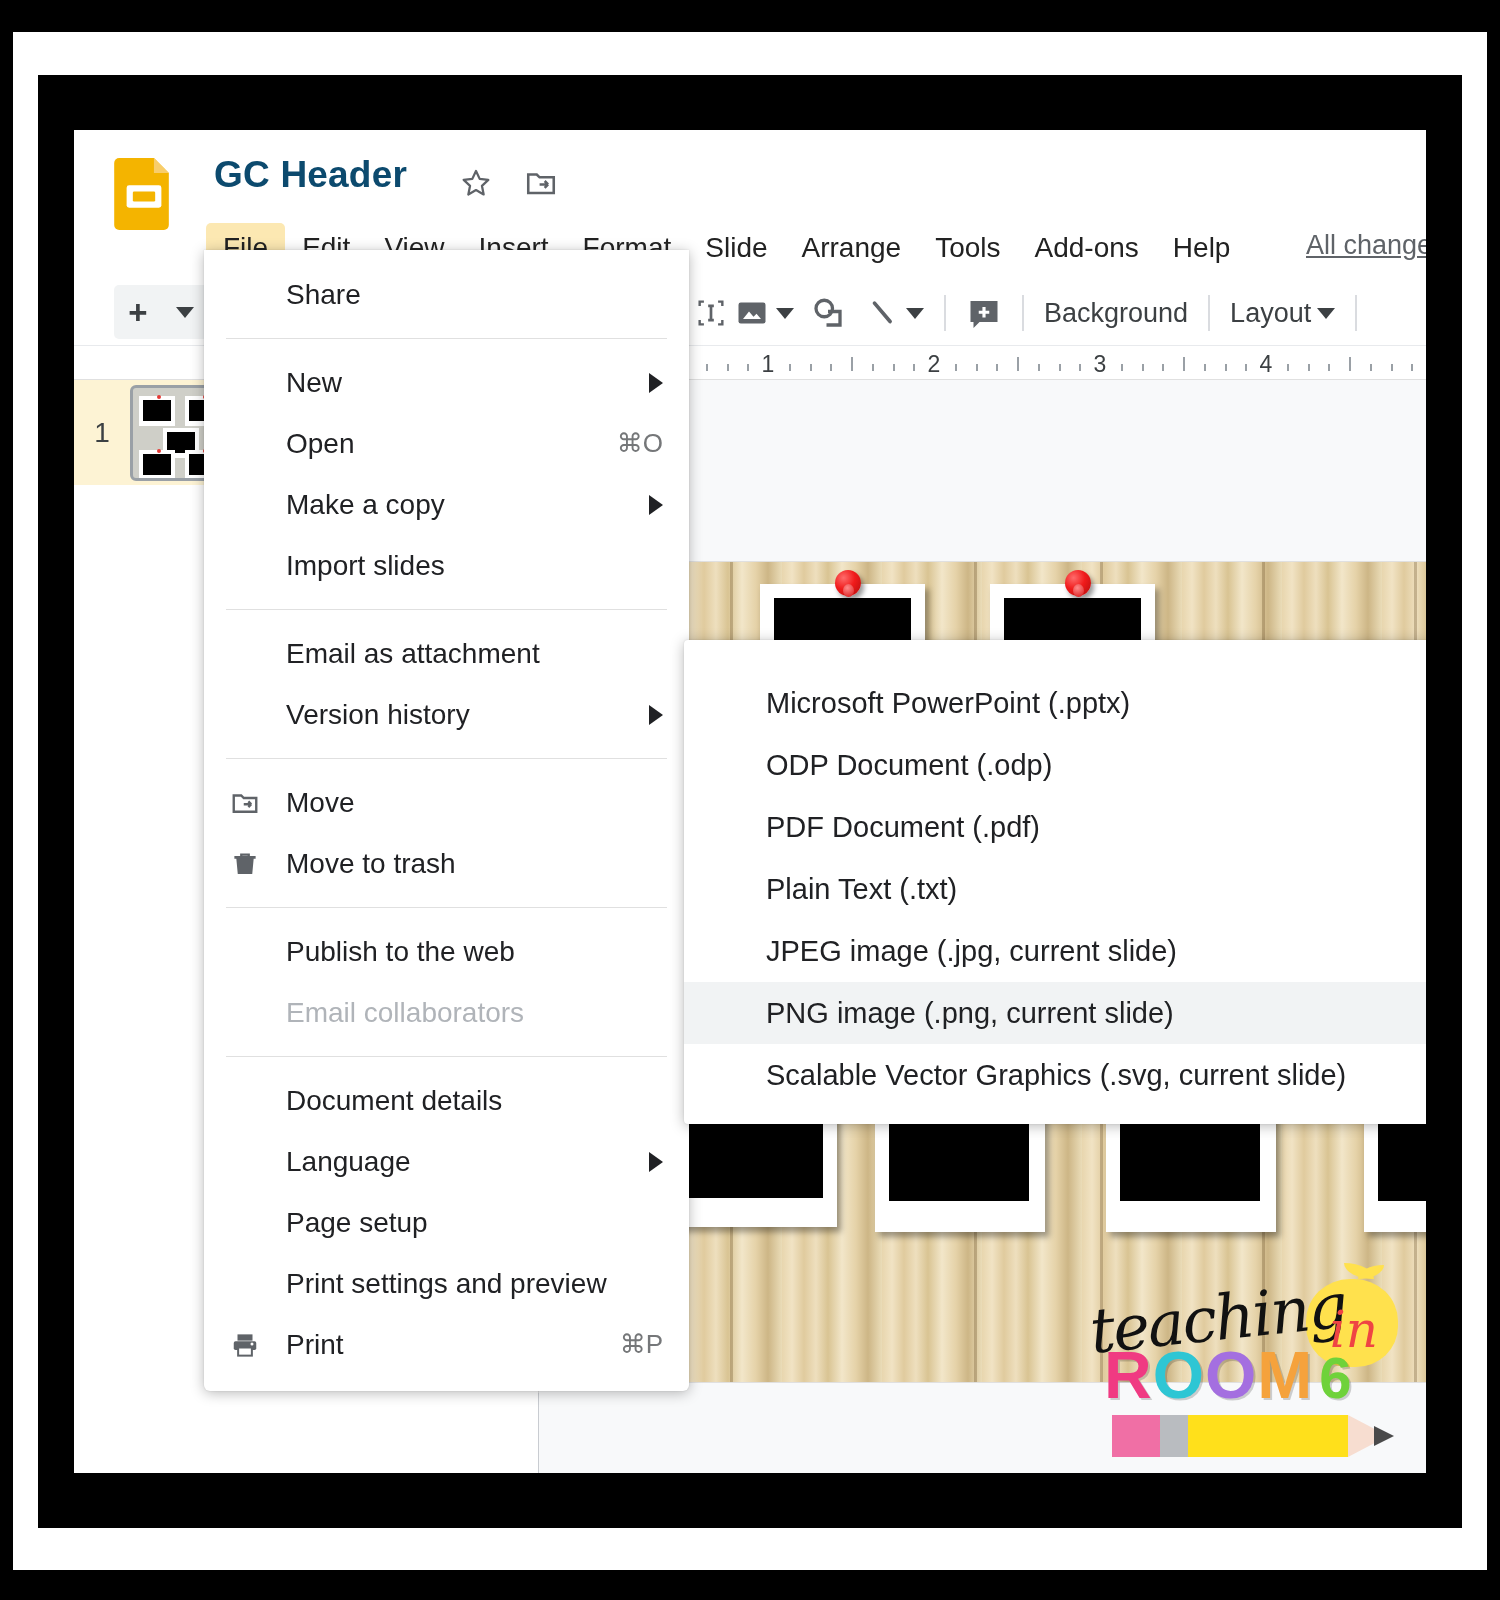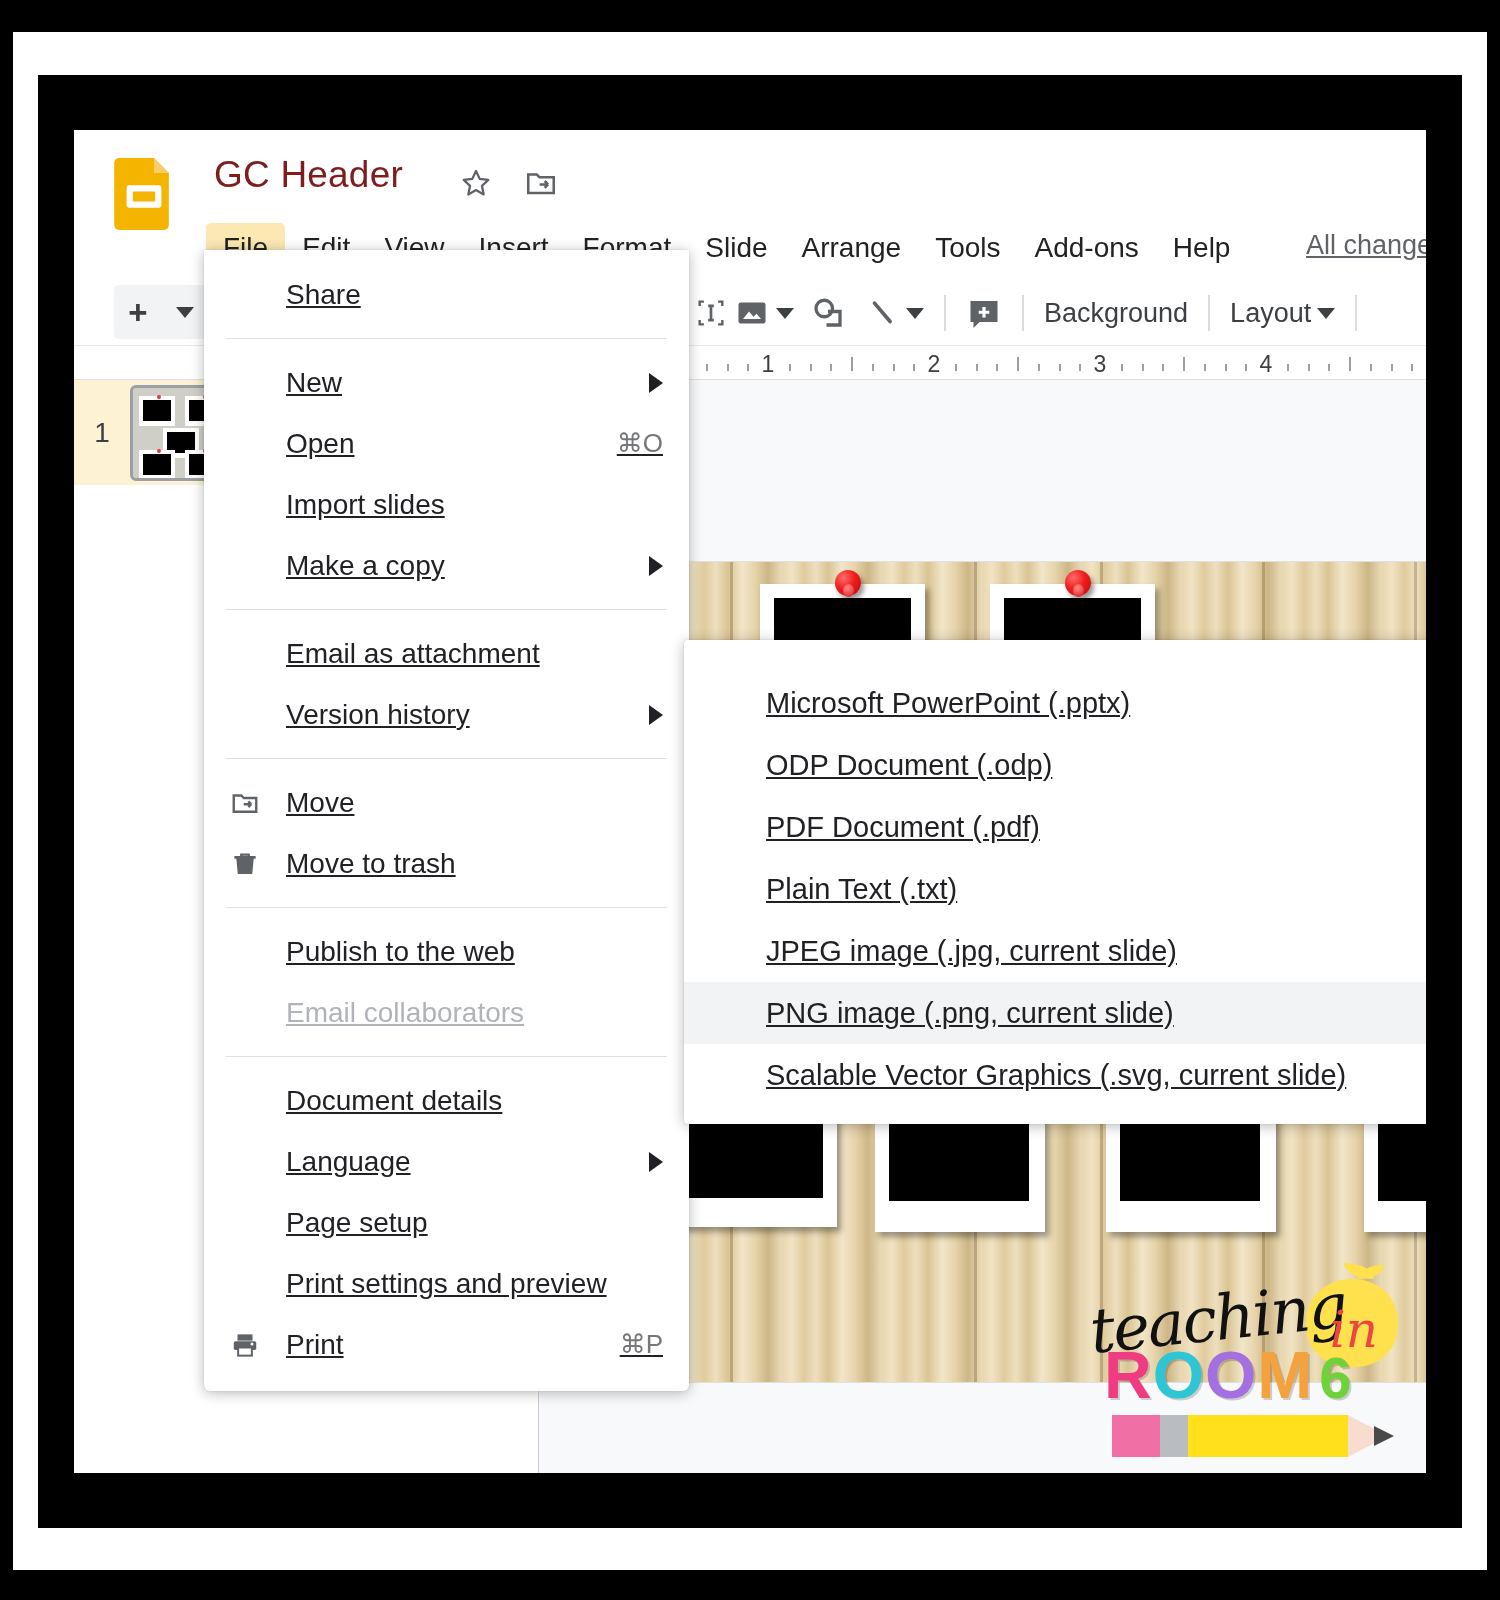--- a/index.html
+++ b/index.html
@@ -32,22 +32,23 @@
   
   #titlebar {
     position: absolute; left: 0; top: 0; width: 100%; height: 120px;
     background: #ffffff;
   }
   #slides-logo {
     position: absolute; left: 40px; top: 28px; width: 60px; height: 72px;
   }
   #doc-title {
     position: absolute; left: 140px; top: 24px;
-    font-size: 37px; color: #7f1d1d; letter-spacing: .2px;
+    font-size: 37px; color: #0c4a6e; letter-spacing: .2px;
     white-space: nowrap;
+    font-weight: bold;
   }
   .title-icon {
     position: absolute; top: 36px; width: 34px; height: 34px;
     cursor: pointer;
   }
   #star-icon { left: 385px; }
   #moveto-icon { left: 450px; }
 
   
   #menubar {
@@ -206,21 +207,21 @@
   }
   #download-menu {
     position: absolute; left: 610px; top: 510px; width: 745px;
     background: #ffffff; border-radius: 4px;
     box-shadow: 0 2px 14px rgba(0,0,0,.28), 0 0 2px rgba(0,0,0,.12);
     padding: 32px 0 18px 0; z-index: 60;
   }
   .mrow {
     position: relative; display: flex; align-items: center;
     height: 61px; padding-left: 82px; padding-right: 26px;
-    font-size: 28px; color: #202124; cursor: pointer; white-space: nowrap; text-decoration: underline;
+    font-size: 28px; color: #202124; cursor: pointer; white-space: nowrap;
   }
   .mrow.hl { background: #f1f3f4; }
   .mrow.disabled { color: #b0b4b9; cursor: default; }
   .mrow .micon {
     position: absolute; left: 24px; top: 50%; transform: translateY(-50%);
     width: 34px; height: 34px; display: flex; align-items: center; justify-content: center;
   }
   .mrow .shortcut {
     margin-left: auto; font-size: 26px; color: #757779; padding-left: 40px;
   }
@@ -462,25 +463,25 @@
             <div class="msep"></div>
             <div class="mrow">
               <span>New</span>
               <span class="arrow"></span>
             </div>
             <div class="mrow">
               <span>Open</span>
               <span class="shortcut">⌘O</span>
             </div>
             <div class="mrow">
-              <span>Import slides</span>
-            </div>
-            <div class="mrow">
               <span>Make a copy</span>
               <span class="arrow"></span>
+            </div>
+            <div class="mrow">
+              <span>Import slides</span>
             </div>
             <div class="msep"></div>
             <div class="mrow">
               <span>Email as attachment</span>
             </div>
             <div class="mrow">
               <span>Version history</span>
               <span class="arrow"></span>
             </div>
             <div class="msep"></div>

